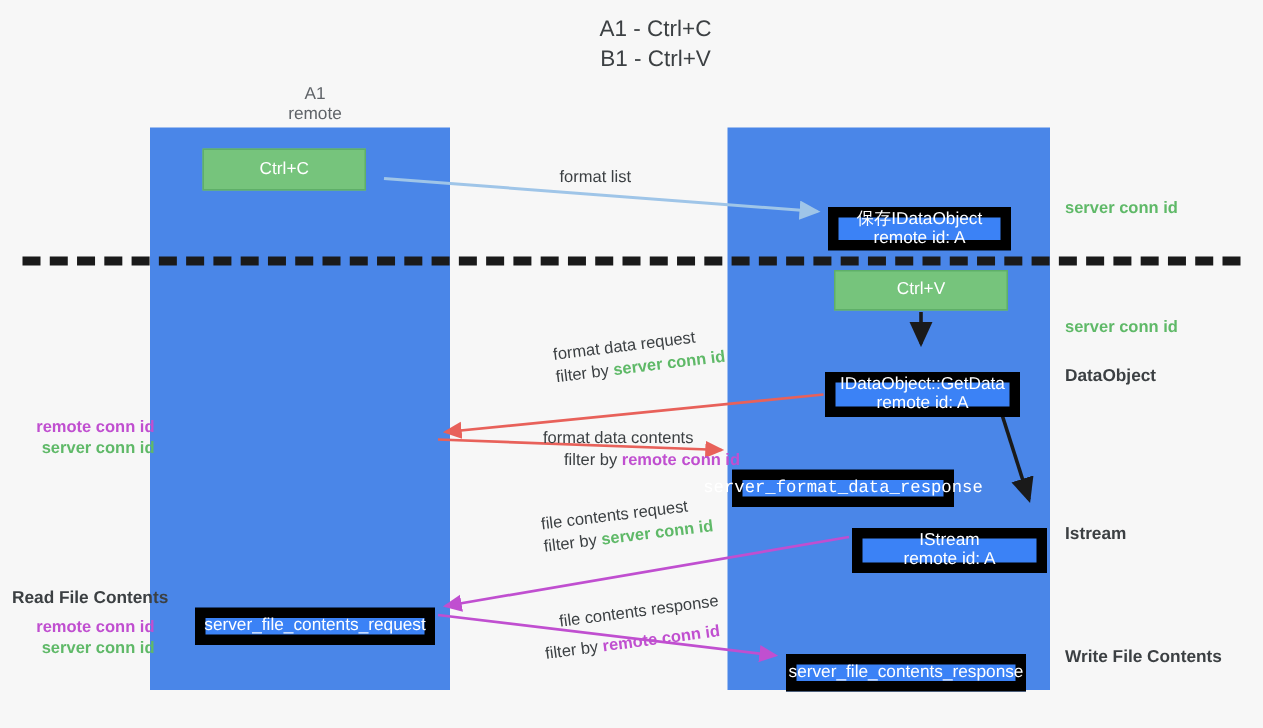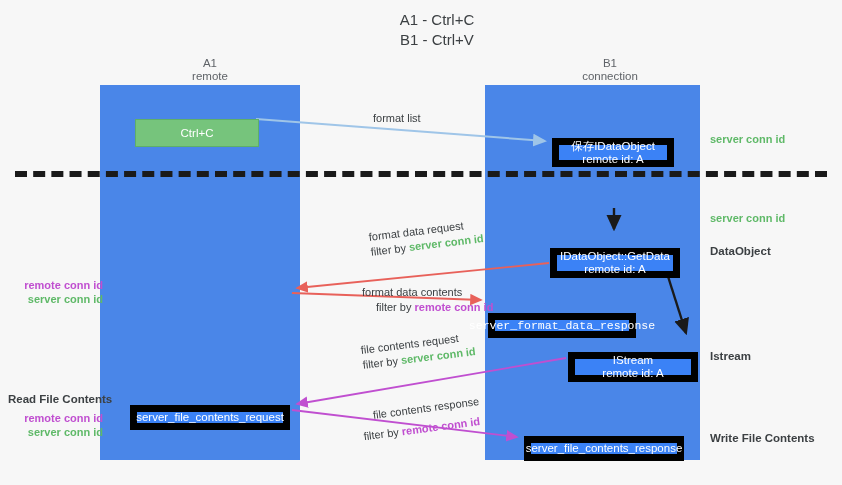--- a/index.html
+++ b/index.html
@@ -46,21 +46,21 @@
     box-sizing:border-box;
     display:flex;flex-direction:column;
     align-items:center;justify-content:center;
     color:#ffffff;font-size:11.5px;line-height:13px;
     text-align:center;white-space:pre-line;
   }
   .green{background:#76c47c;border:1px solid #5faf68;}
   .orange{background:#fbb martin;}
   .orange{background:#3b82f6;border:7px solid #000000;margin-top:12px;}
 
-  #box-ctrlc{left:135px;top:119px;width:124px;height:28px;}
+  #box-ctrlc{left:135px;top:99px;width:109px;height:28px;}
   #box-saveido{left:552px;top:126px;width:122px;height:29px;}
   #box-ctrlv{left:556px;top:180px;width:116px;height:27px;}
   #box-getdata{left:550px;top:236px;width:130px;height:30px;}
   #box-sfdreq{left:130px;top:276px;width:160px;height:25px;}
   #box-sfdres{left:488px;top:301px;width:148px;height:25px;font-family:Liberation Mono, monospace;}
   #box-istream{left:568px;top:340px;width:130px;height:30px;}
   #box-sfcreq{left:130px;top:393px;width:160px;height:25px;}
   #box-sfcres{left:524px;top:424px;width:160px;height:25px;}
 
   
@@ -97,22 +97,20 @@
 <div id="stage">
 
   <div class="abs lane" id="lane-a1"></div>
   <div class="abs lane" id="lane-b1"></div>
 
   <div class="abs" id="title">A1 - Ctrl+C
 B1 - Ctrl+V</div>
 
   <div class="abs col-head" id="head-a1">A1
 remote</div>
-  <div class="abs col-head" id="head-b1">B1
-connection</div>
 
   <div class="abs" id="dash"></div>
 
   <svg id="wires" viewBox="0 0 842 485">
     <defs>
       <marker id="ah-blue" markerWidth="7" markerHeight="7" refX="6" refY="3.2" orient="auto">
         <path d="M0,0 L7,3.2 L0,6.4 z" fill="#9fc5e8"></path>
       </marker>
       <marker id="ah-red" markerWidth="7" markerHeight="7" refX="6" refY="3.2" orient="auto">
         <path d="M0,0 L7,3.2 L0,6.4 z" fill="#e8615a"></path>
@@ -136,20 +134,21 @@
     <path d="M665,267 L686,333" stroke="#1a1a1a" stroke-width="2.4" fill="none" marker-end="url(#ah-blk)"></path>
 
     <path d="M566,358 L297,404" stroke="#c04fd0" stroke-width="1.8" fill="none" marker-end="url(#ah-mag)"></path>
 
     <path d="M292,410 L517,437" stroke="#c04fd0" stroke-width="1.8" fill="none" marker-end="url(#ah-mag)"></path>
   </svg>
 
   <div class="abs box green" id="box-ctrlc">Ctrl+C</div>
   <div class="abs box orange" id="box-saveido">保存IDataObject
 remote id: A</div>
+  <div class="abs box green" id="box-ctrlv">Ctrl+V</div>
   <div class="abs box orange" id="box-getdata">IDataObject::GetData
 remote id: A</div>
   <div class="abs box orange" id="box-sfdres">server_format_data_response</div>
   <div class="abs box orange" id="box-istream">IStream
 remote id: A</div>
   <div class="abs box orange" id="box-sfcres">server_file_contents_response</div>
   <div class="abs box orange" id="box-sfcreq">server_file_contents_request</div>
 
   <div class="abs rlabel" id="lbl-dataobject">DataObject</div>
   <div class="abs rlabel" id="lbl-istream">Istream</div>

